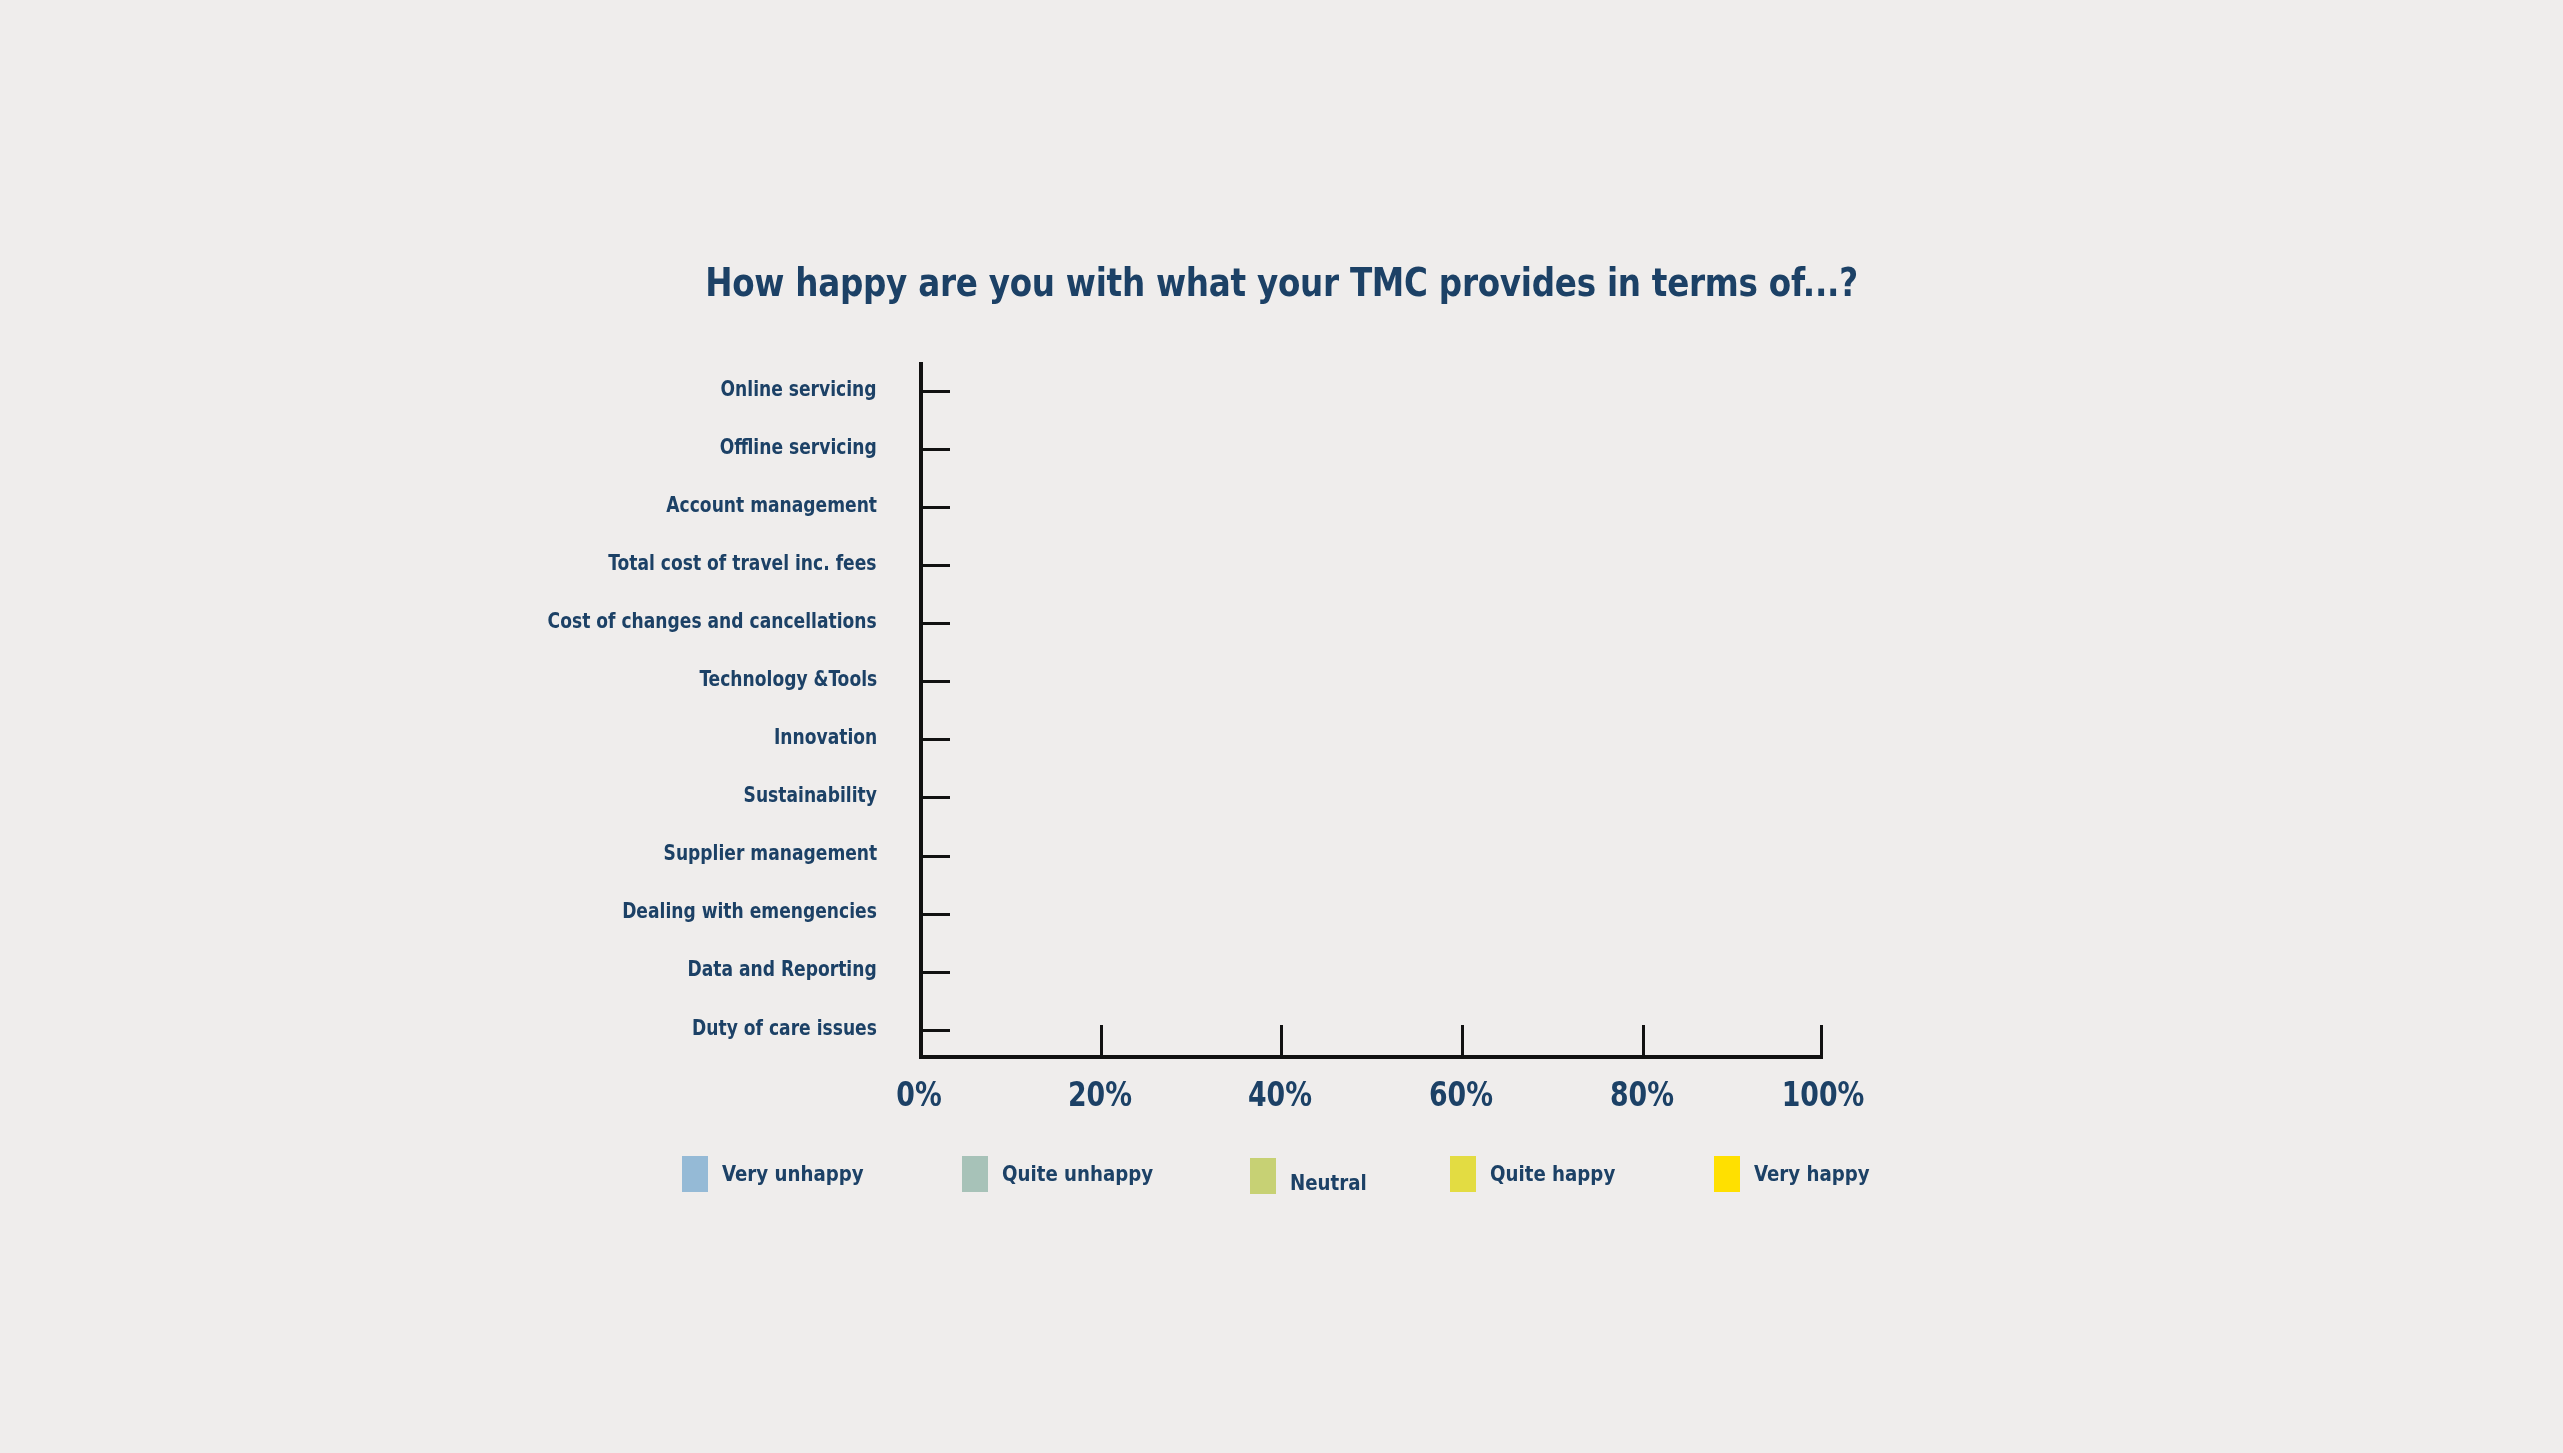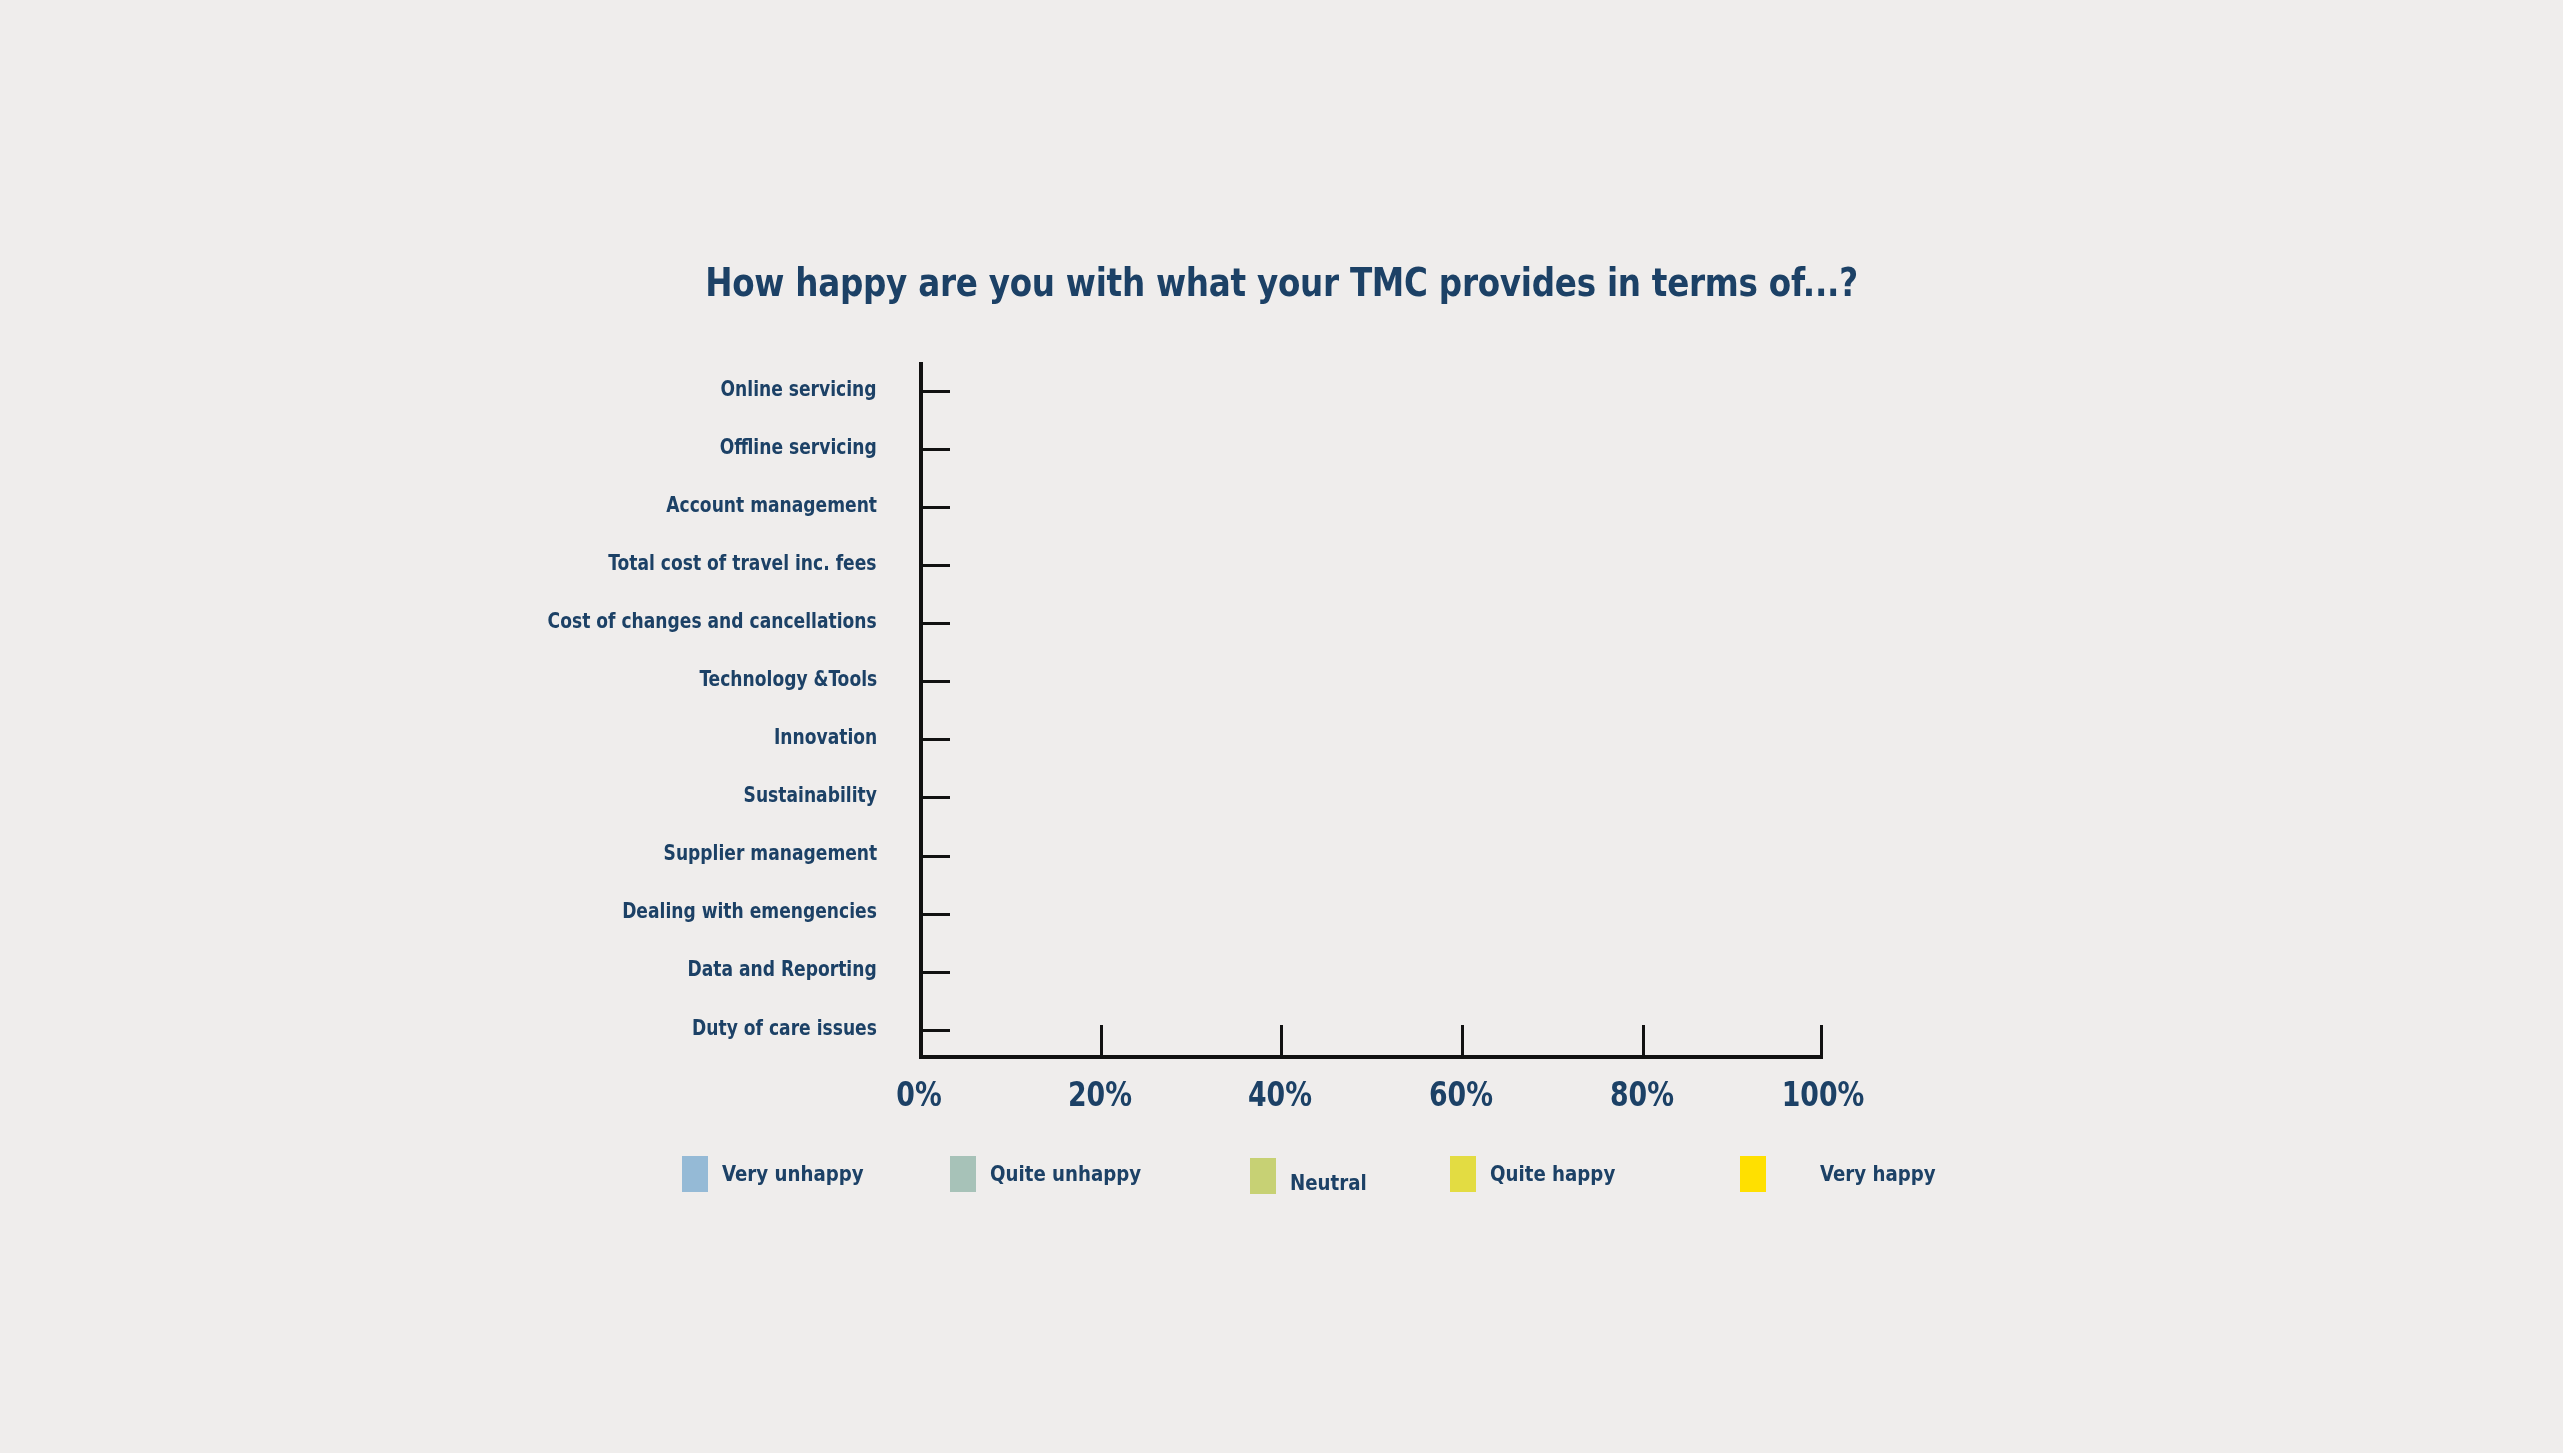--- a/index.html
+++ b/index.html
@@ -219,32 +219,32 @@
       <div class="xlabel" style="left: 542px;">60%</div>
       <div class="xlabel" style="left: 723px;">80%</div>
       <div class="xlabel" style="left: 904px;">100%</div>
     </div>
 
   <div id="legend">
       <div class="legend-item" style="left: 0px;">
         <div class="legend-swatch" style="background: rgb(149, 186, 214);"></div>
         <div class="legend-label">Very unhappy</div>
       </div>
-      <div class="legend-item" style="left: 268px;">
+      <div class="legend-item" style="left: 280px;">
         <div class="legend-swatch" style="background: rgb(167, 194, 184);"></div>
         <div class="legend-label">Quite unhappy</div>
       </div>
       <div class="legend-item" style="left: 568px; align-items: flex-end;">
         <div class="legend-swatch" style="background: rgb(199, 209, 116);"></div>
         <div class="legend-label">Neutral</div>
       </div>
       <div class="legend-item" style="left: 768px;">
         <div class="legend-swatch" style="background: rgb(227, 220, 66);"></div>
         <div class="legend-label">Quite happy</div>
       </div>
-      <div class="legend-item" style="left: 1058px; gap: 40px;">
+      <div class="legend-item" style="left: 1032px;">
         <div class="legend-swatch" style="background: rgb(255, 224, 0);"></div>
         <div class="legend-label">Very happy</div>
       </div>
     </div>
 
 </div>
 
 
 </body></html>

